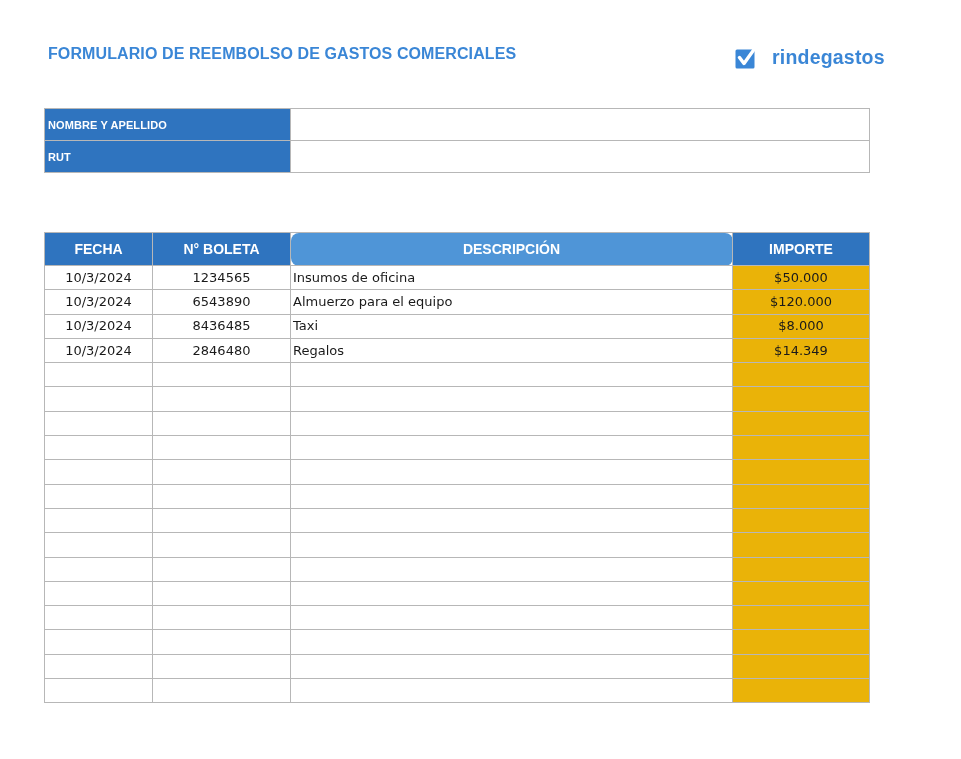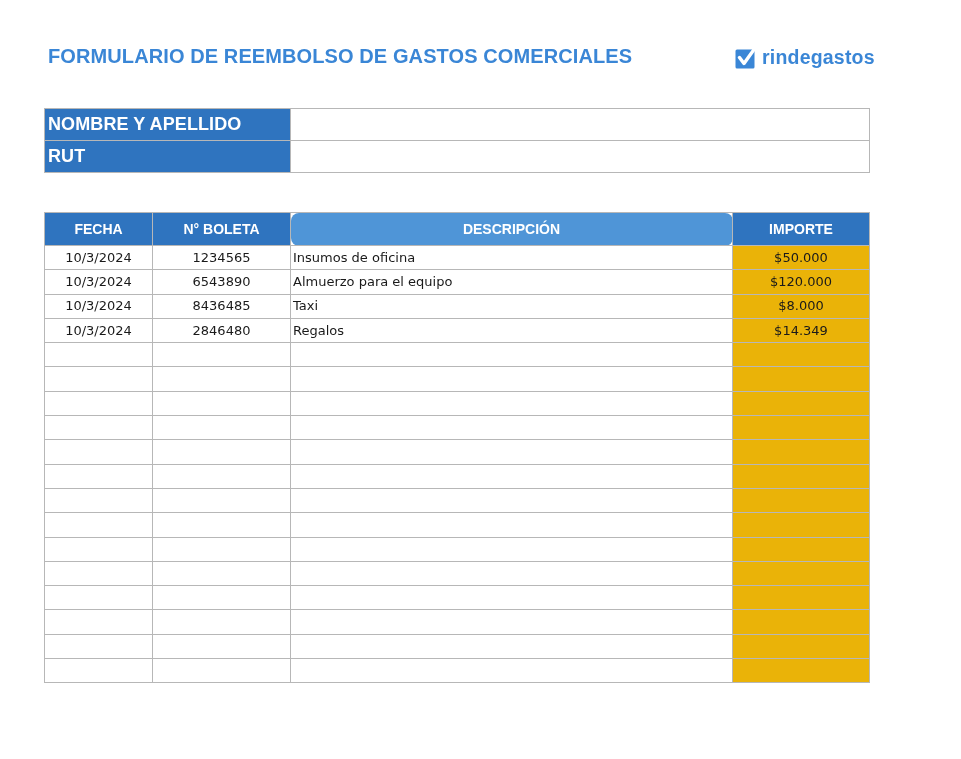--- a/index.html
+++ b/index.html
@@ -14,32 +14,32 @@
       font-family: "DejaVu Sans", "Liberation Sans", sans-serif;
       color: #1a1a1a;
       overflow: hidden;
     }
     .title {
       position: absolute;
       left: 48px;
       top: 45px;
       font-family: "Liberation Sans", sans-serif;
       font-weight: bold;
-      font-size: 20px;
+      font-size: 16px;
       color: #3a86d6;
       letter-spacing: 0.1px;
       white-space: nowrap;
     }
     .logo {
       position: absolute;
       left: 735px;
       top: 48px;
       display: flex;
       align-items: center;
-      gap: 6px;
+      gap: 16px;
     }
     .logo-icon {
       width: 21px;
       height: 21px;
       display: block;
     }
     .logo-text {
       font-family: "Liberation Sans", sans-serif;
       font-size: 19.5px;
       color: #3a86d6;
@@ -54,40 +54,40 @@
       left: 44px;
       top: 108px;
       width: 826px;
       border-collapse: collapse;
       table-layout: fixed;
     }
     .info-table td {
       border: 1px solid #b7b7b7;
       height: 31px;
       padding: 0;
-      font-size: 18px;
+      font-size: 11px;
     }
     .info-label {
       background: #2f74bf;
       color: #ffffff;
       font-family: "Liberation Sans", sans-serif;
       font-weight: bold;
       padding-left: 3px !important;
       width: 242px;
       letter-spacing: 0.1px;
     }
     .info-value {
       background: #ffffff;
     }
 
     
     .exp-table {
       position: absolute;
       left: 44px;
-      top: 212px;
+      top: 232px;
       width: 826px;
       border-collapse: collapse;
       table-layout: fixed;
     }
     .exp-table th {
       height: 32px;
       color: #ffffff;
       font-family: "Liberation Sans", sans-serif;
       font-weight: bold;
       font-size: 14px;

